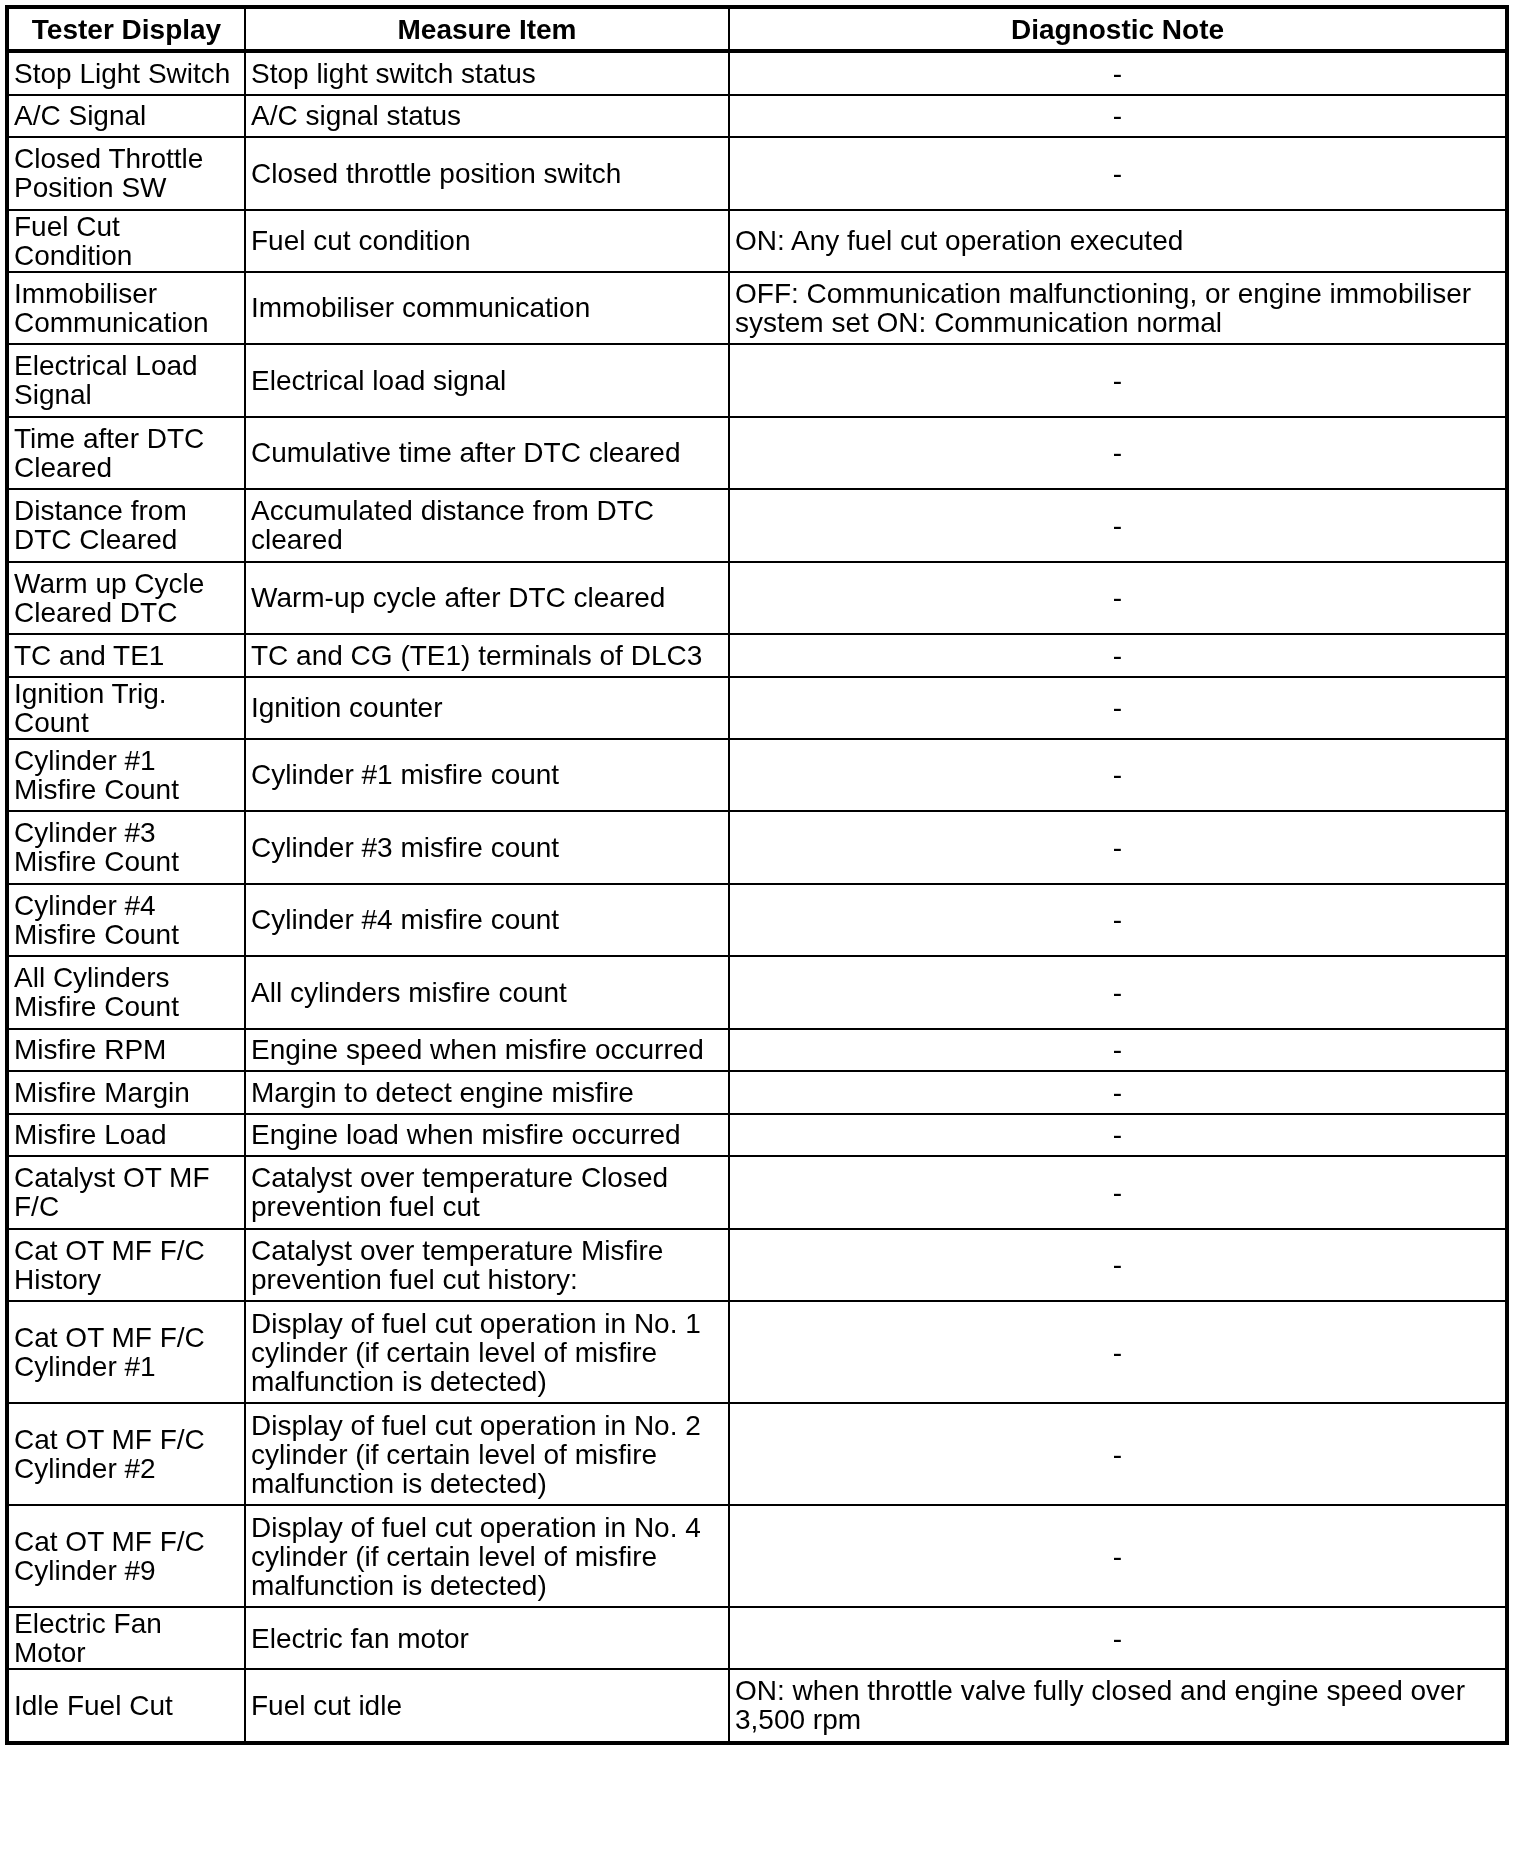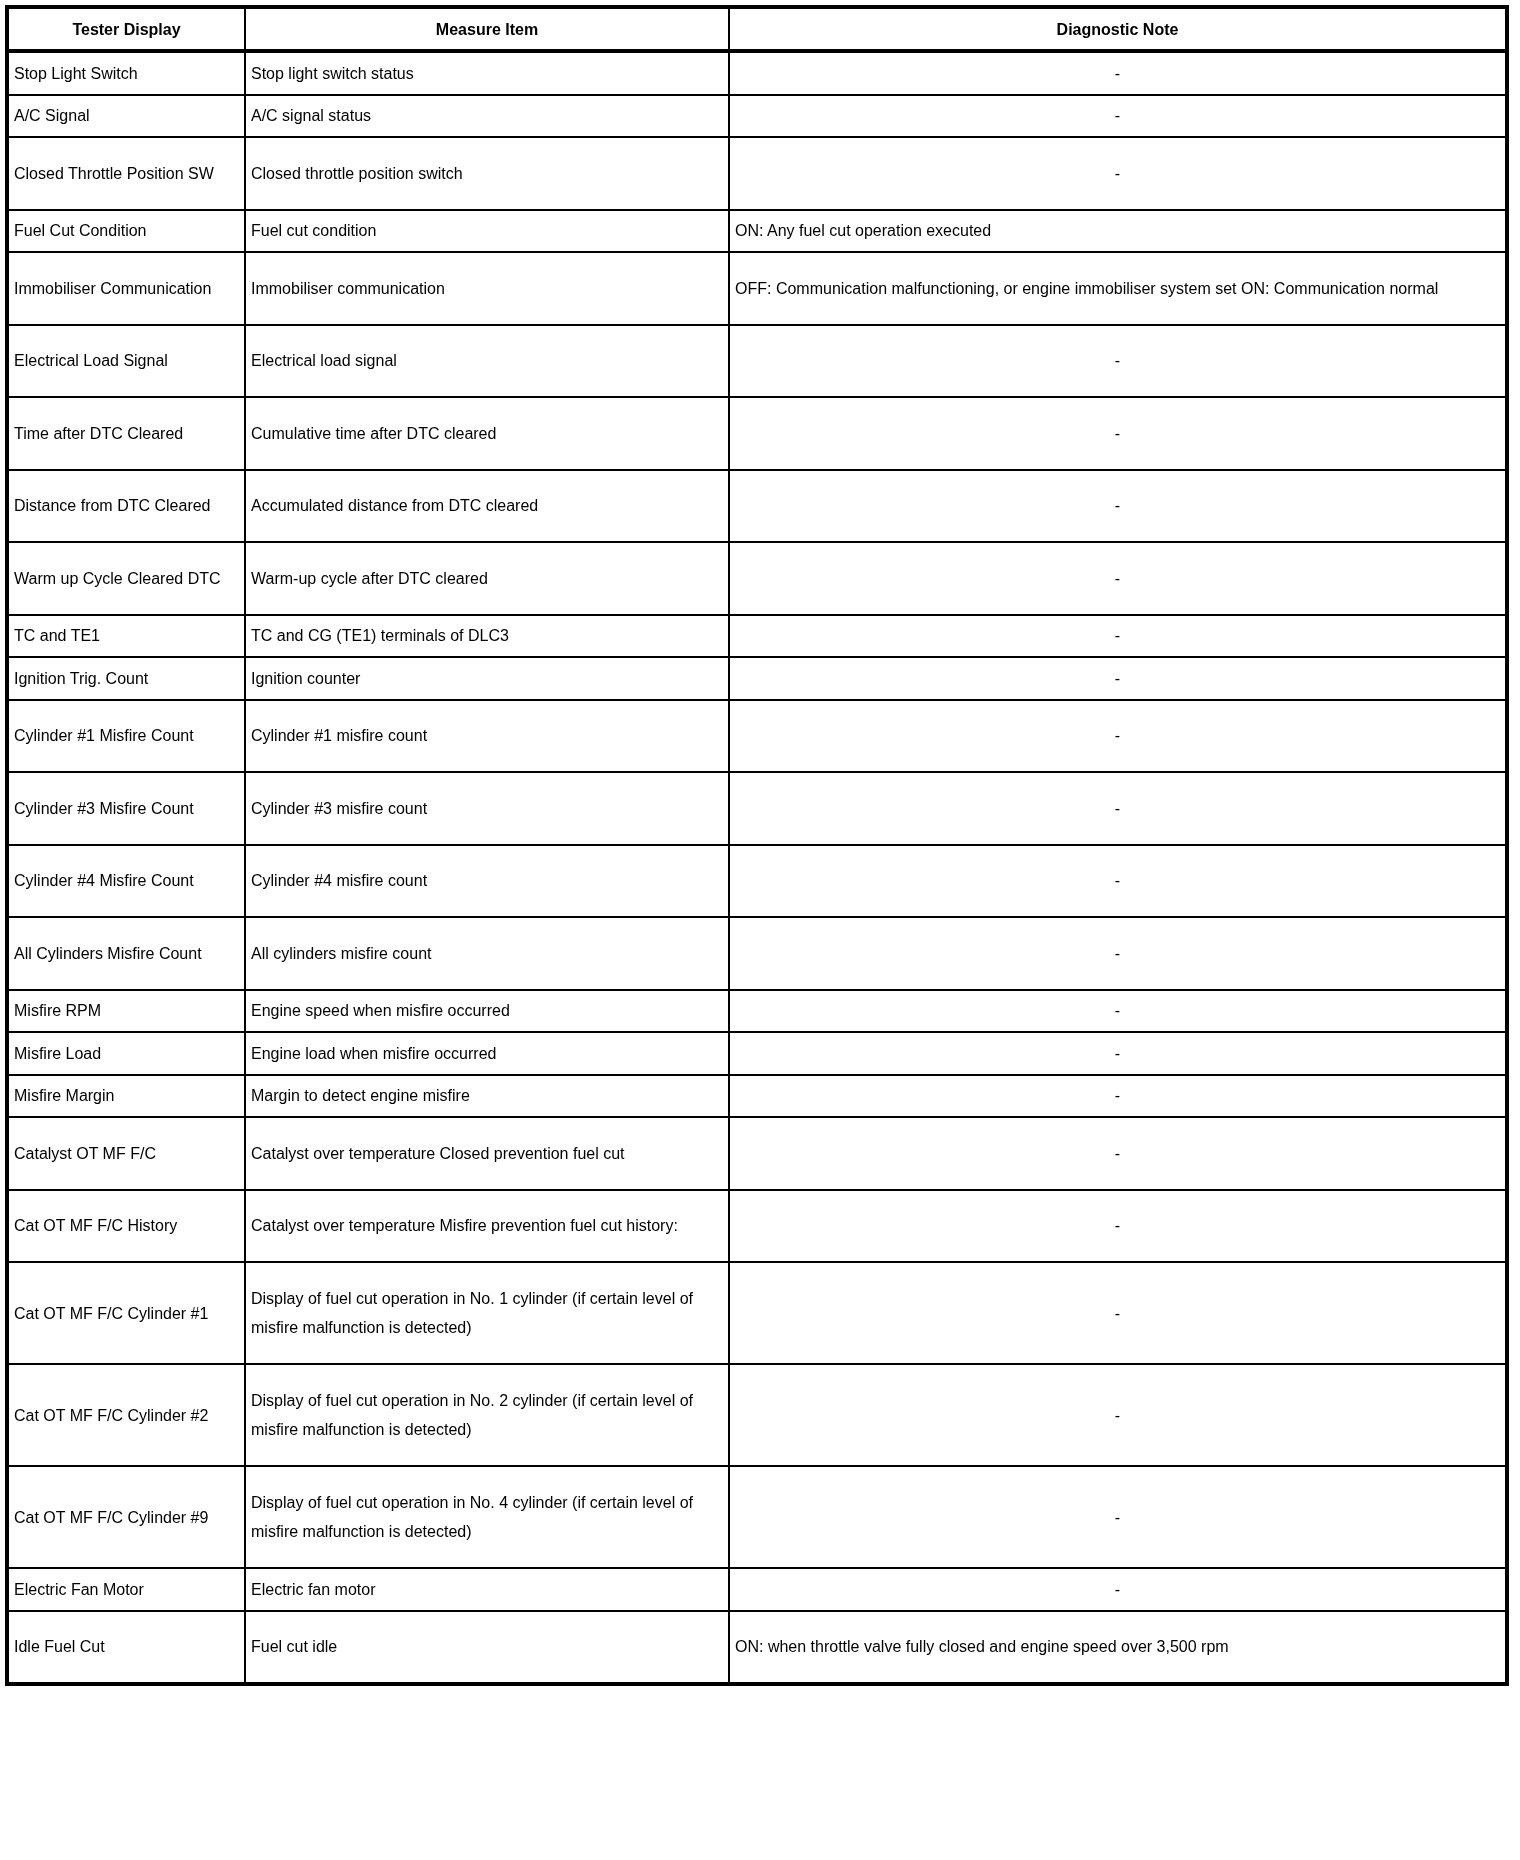--- a/index.html
+++ b/index.html
@@ -3,21 +3,21 @@
 <meta charset="utf-8">
 <style>
   html, body { margin: 0; padding: 0; background: #ffffff; }
   body { width: 1520px; height: 1860px; overflow: hidden; position: relative; }
   .tbl {
     position: absolute; left: 5px; top: 5px;
     width: 1500px;
     border-collapse: collapse;
     border: 4px solid #000;
     font-family: "Liberation Sans", "DejaVu Sans", sans-serif;
-    font-size: 16px;
+    font-size: 28px;
     color: #000;
     table-layout: fixed;
     padding-left: 16px;
   }
   .tbl th, .tbl td {
     border: 2px solid #000;
     padding: 1px 5px;
     vertical-align: middle;
     line-height: 29px;
     text-align: left;
@@ -127,27 +127,27 @@
         <td>All Cylinders Misfire Count</td>
         <td>All cylinders misfire count</td>
         <td class="note-dash">-</td>
       </tr>
       <tr class="h1">
         <td>Misfire RPM</td>
         <td>Engine speed when misfire occurred</td>
         <td class="note-dash">-</td>
       </tr>
       <tr class="h1">
-        <td>Misfire Load</td>
-        <td>Engine load when misfire occurred</td>
+        <td>Misfire Margin</td>
+        <td>Margin to detect engine misfire</td>
         <td class="note-dash">-</td>
       </tr>
       <tr class="h1">
-        <td>Misfire Margin</td>
-        <td>Margin to detect engine misfire</td>
+        <td>Misfire Load</td>
+        <td>Engine load when misfire occurred</td>
         <td class="note-dash">-</td>
       </tr>
       <tr class="h2">
         <td>Catalyst OT MF F/C</td>
         <td>Catalyst over temperature Closed prevention fuel cut</td>
         <td class="note-dash">-</td>
       </tr>
       <tr class="h2">
         <td>Cat OT MF F/C History</td>
         <td>Catalyst over temperature Misfire prevention fuel cut history:</td>

